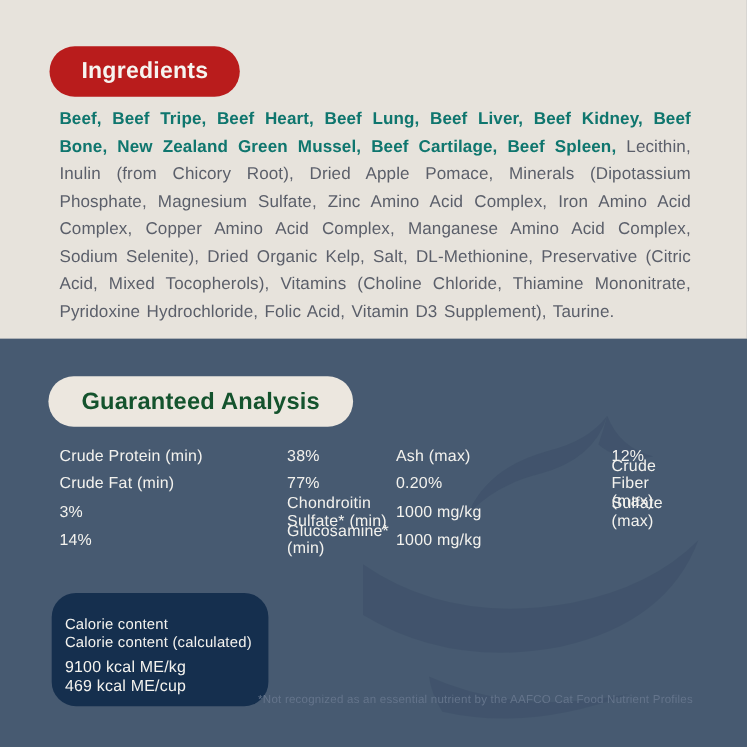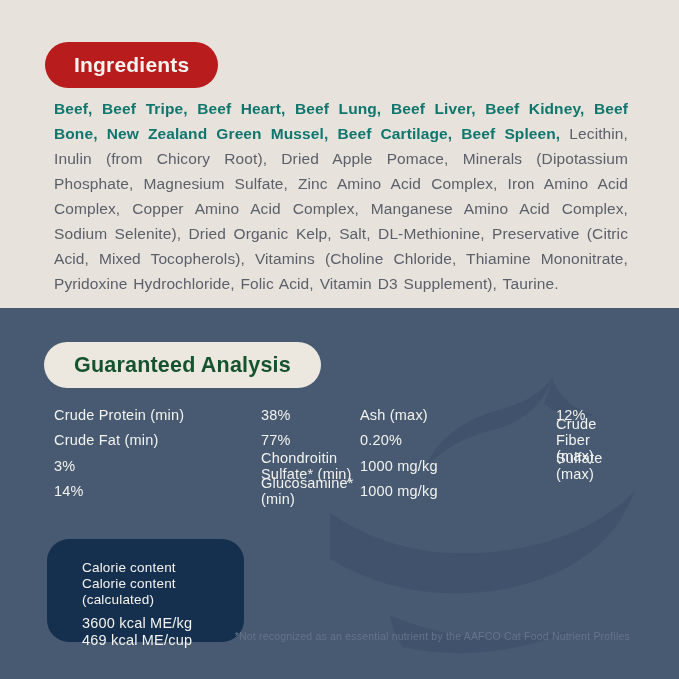--- a/index.html
+++ b/index.html
@@ -95,21 +95,21 @@
   }
 
   .calorie-box {
     position: absolute;
     left: 47px; top: 231px;
     width: 197px; height: 103px;
     border-radius: 22px;
     background: #152f4e;
     color: #f4f3ef;
     box-sizing: border-box;
-    padding: 21px 0 0 35px;
+    padding: 21px 0 0 12px;
   }
   .calorie-title { font-size: 13.5px; line-height: 16px; font-weight: 500; letter-spacing: 0.2px; }
   .calorie-values { margin-top: 7px; font-size: 14.5px; line-height: 17px; font-weight: 500; letter-spacing: 0.2px; }
 
   .footnote {
     position: absolute;
     right: 49px; top: 322px;
     font-size: 10.5px;
     letter-spacing: 0.2px;
     color: #64748b;
@@ -163,21 +163,21 @@
       <span>Sulfate (max)</span>
       <span>14%</span>
       <span>Glucosamine* (min)</span>
       <span>1000 mg/kg</span>
     </div>
 
     <div class="calorie-box">
       <div class="calorie-title">Calorie content</div>
       <div class="calorie-title">Calorie content (calculated)</div>
       <div class="calorie-values">
-        <div>3600 kcal ME/kg</div>
+        <div>9100 kcal ME/kg</div>
         <div>469 kcal ME/cup</div>
       </div>
     </div>
 
     <div class="footnote">*Not recognized as an essential nutrient by the AAFCO Cat Food Nutrient Profiles</div>
   </section>
 
 </div>
 
 </body></html>

